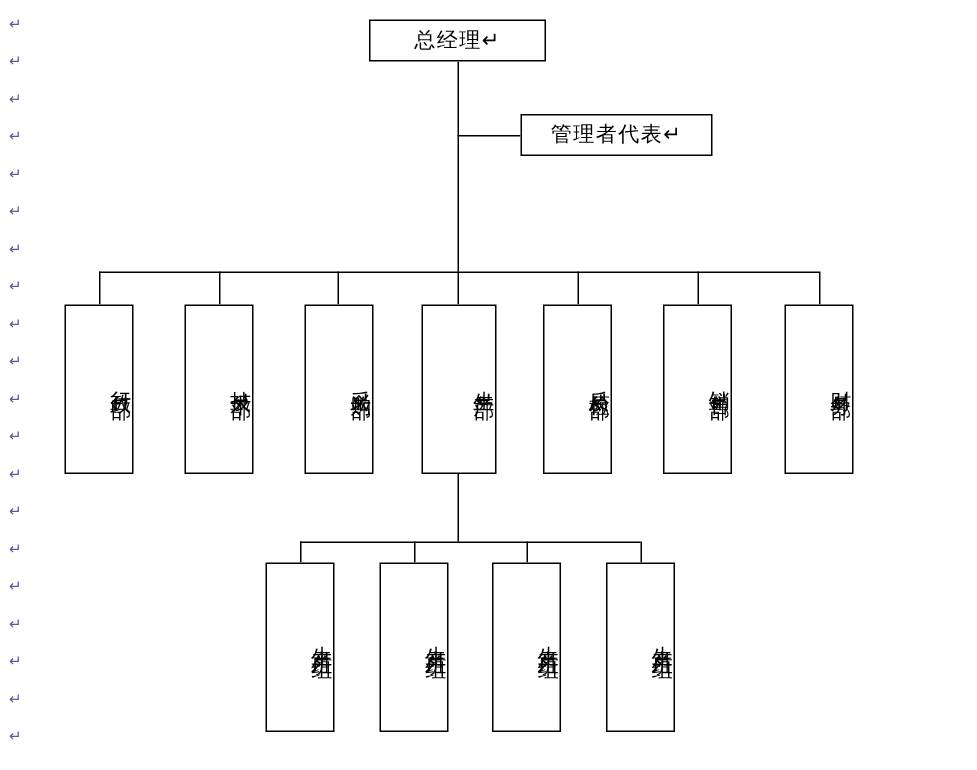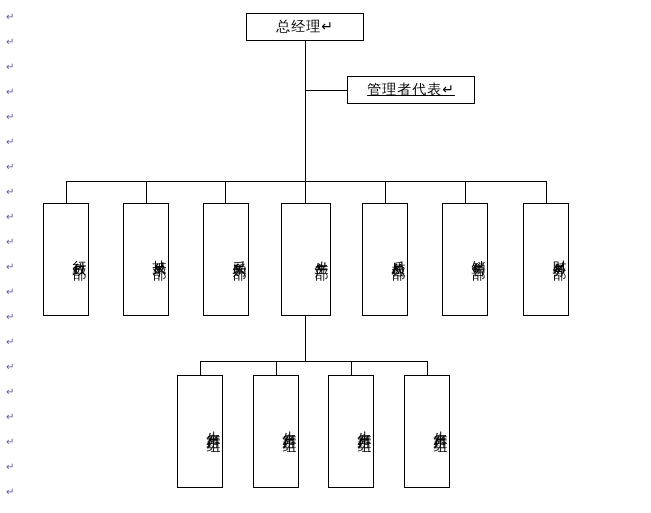--- a/index.html
+++ b/index.html
@@ -121,21 +121,21 @@
   <div class="line v" style="left:276px; top:361px; height:14px;"></div>
   <div class="line v" style="left:351px; top:361px; height:14px;"></div>
   <div class="line v" style="left:427px; top:361px; height:14px;"></div>
 
   <span class="tickmark" style="left:143px; top:203px;">↑</span>
 
   <div class="box horiz" style="left:246px; top:13px; width:118px; height:28px;">
     <span>总经理↵</span>
   </div>
 
-  <div class="box horiz" style="left:347px; top:76px; width:128px; height:28px;text-decoration:underline;">
+  <div class="box horiz" style="left:347px; top:76px; width:128px; height:28px;">
     <span>管理者代表↵</span>
   </div>
 
   <div class="box vert" style="left:43px; top:203px; width:46px; height:113px;">
     <span>行政部↵</span>
   </div>
   <div class="box vert" style="left:123px; top:203px; width:46px; height:113px;">
     <span>技术部↵</span>
   </div>
   <div class="box vert" style="left:203px; top:203px; width:46px; height:113px;">

